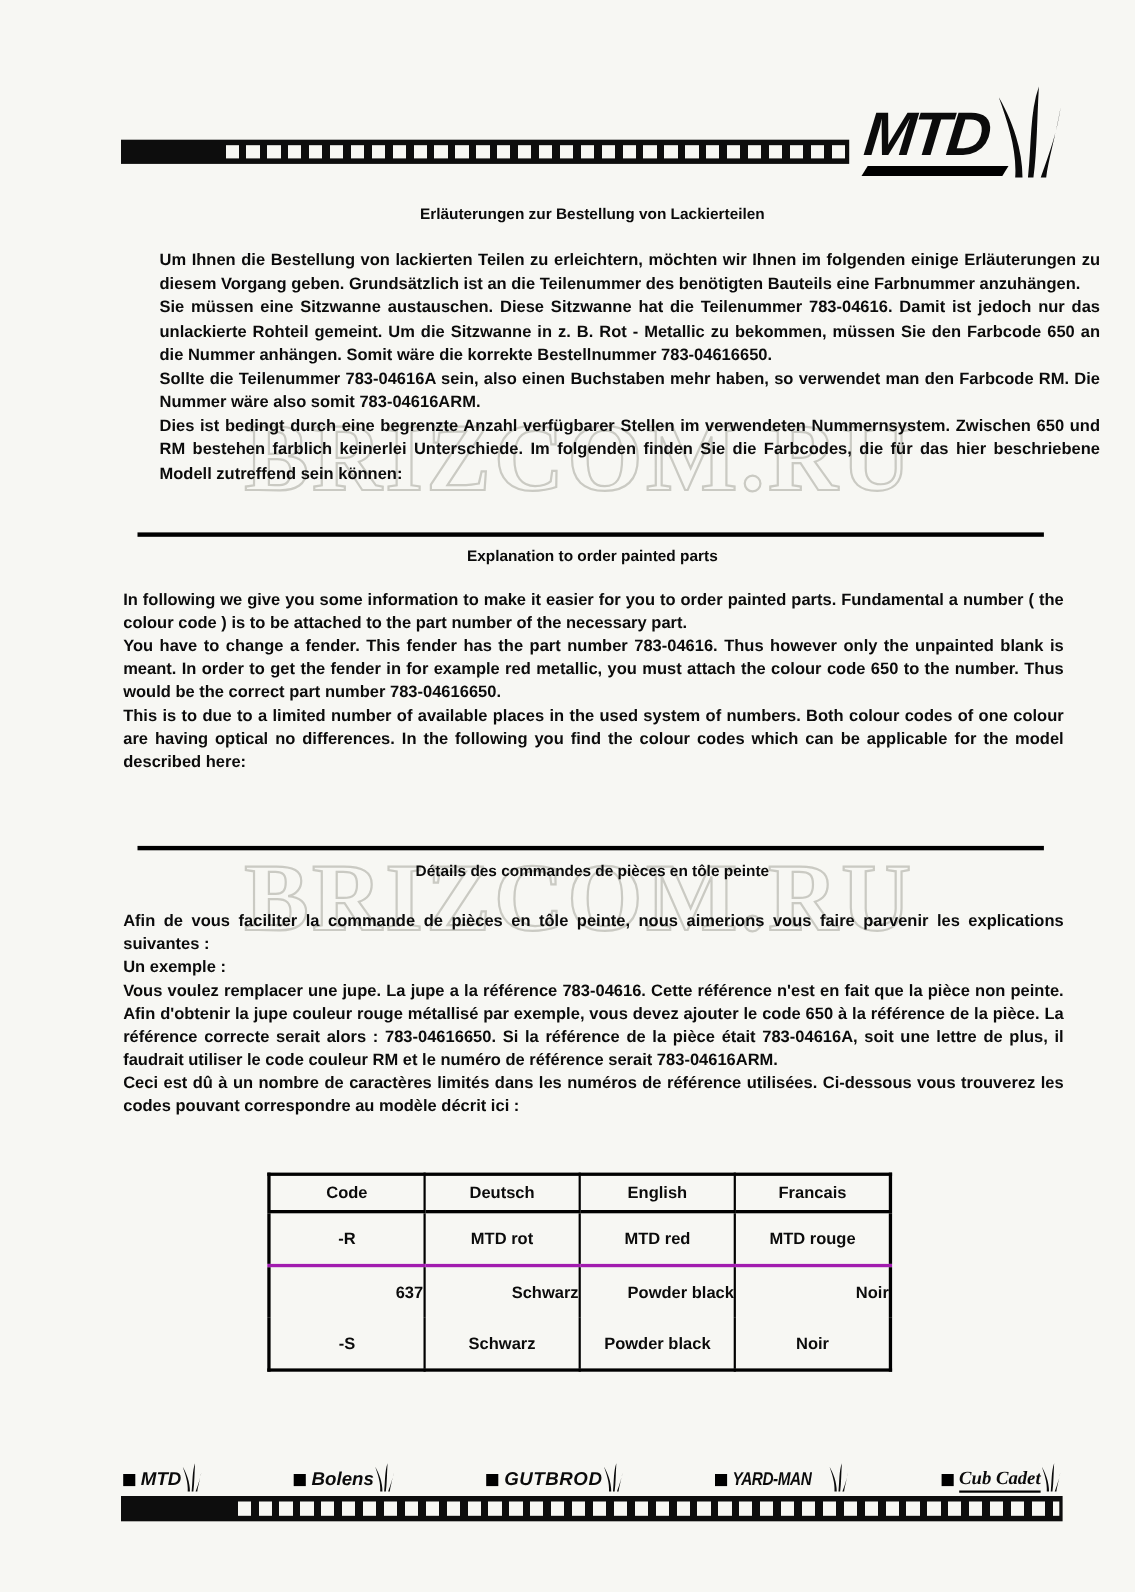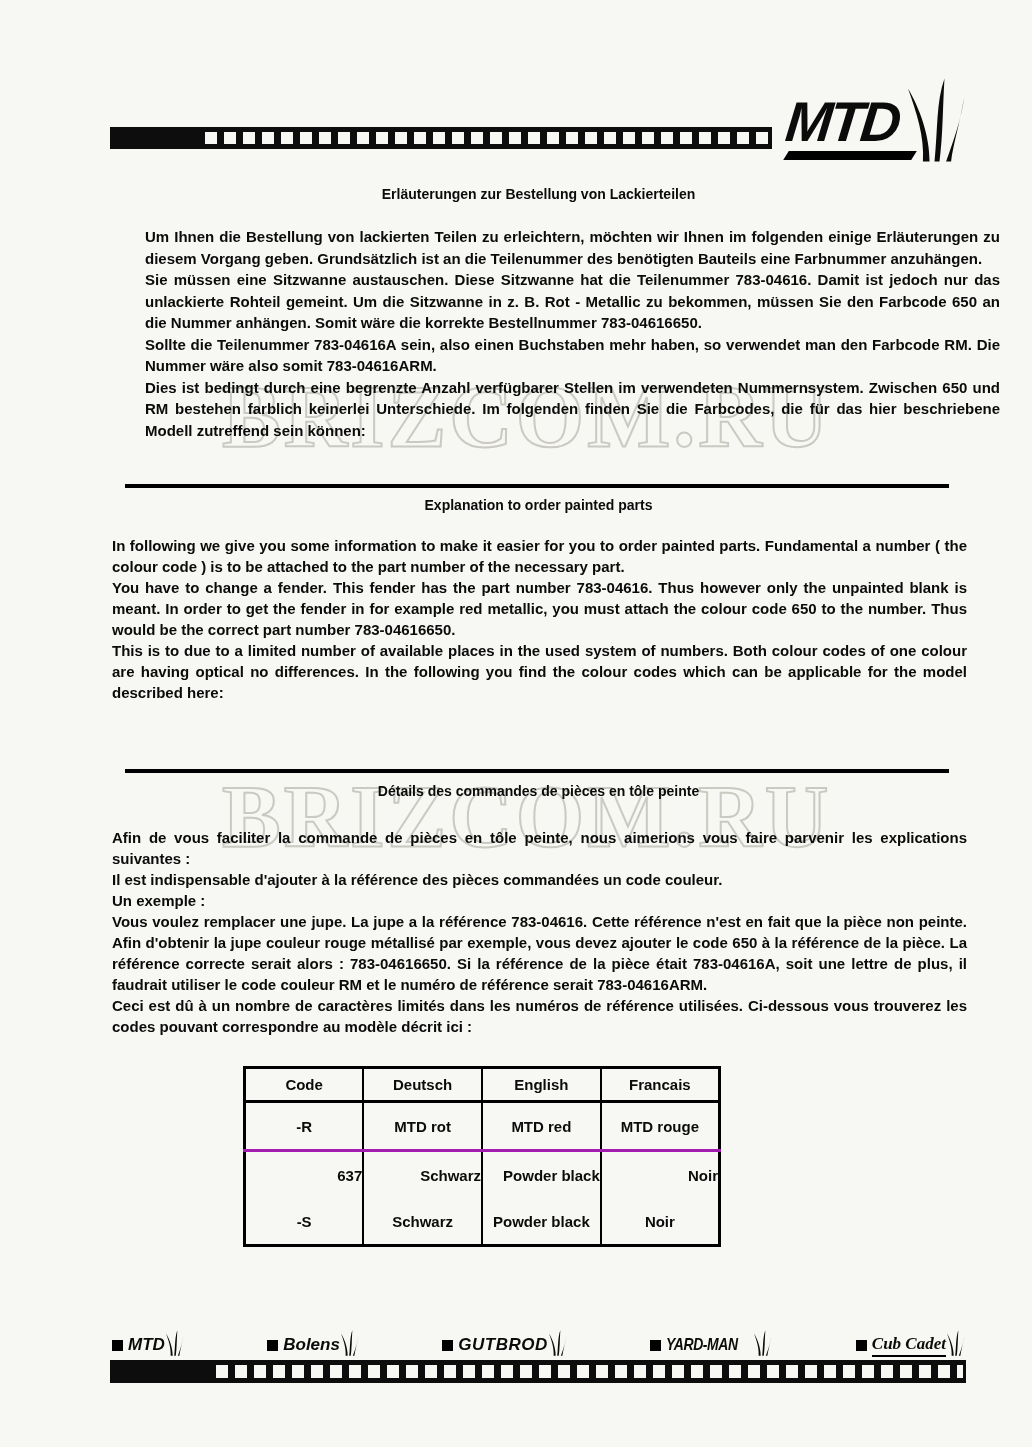--- a/index.html
+++ b/index.html
@@ -69,21 +69,21 @@
     font-size: 15px; font-weight: bold; line-height: 21.5px;
     text-align: justify;
   }
   .textblock p { margin: 0; }
   .tb-de { top: 226px; margin-left: 33px; }
   .tb-en { top: 535px; line-height: 21px; }
   .tb-fr { top: 827px; line-height: 21px; }
 
   
   .codes-table {
-    position: absolute; top: 1066px; left: 243px; width: 478px;
+    position: absolute; top: 1066px; left: 243px; width: 568px;
     border-collapse: collapse; table-layout: fixed;
     text-align: center; font-weight: bold; font-size: 15px;
     border: 3px solid #000;
   }
   .codes-table th, .codes-table td {
     border-left: 2px solid #000; border-right: 2px solid #000;
     padding: 0;
   }
   .codes-table thead th { border-bottom: 3px solid #000; height: 31px; }
   .codes-table tbody td { height: 46px; }
@@ -142,21 +142,20 @@
       <p>In following we give you some information to make it easier for you to order painted parts. Fundamental a number ( the colour code ) is to be attached to the part number of the necessary part.</p>
       <p>You  have to change a fender. This fender has the part number 783-04616.  Thus however only the unpainted blank is meant. In order to get the fender in for example red metallic, you must attach the colour code 650 to the number. Thus would be the correct part number 783-04616650.</p>
       <p>This is to due to a limited number of available places in the used system of numbers. Both colour codes of one colour are having optical no differences. In the following you find the colour codes which can be applicable for the model described here:</p>
     </div>
 
     <div class="divider div2"></div>
 
     <div class="heading h-fr">Détails des commandes de pièces en tôle peinte</div>
     <div class="textblock tb-fr">
       <p>Afin de vous faciliter la commande de pièces en tôle peinte, nous aimerions vous faire  parvenir les explications suivantes :</p>
-      <p>Il est indispensable d'ajouter à la référence des pièces commandées un code couleur.</p>
       <p>Un exemple :</p>
       <p>Vous voulez remplacer une jupe. La jupe a la référence 783-04616. Cette référence n'est en fait que la pièce non peinte. Afin d'obtenir la jupe couleur rouge métallisé par exemple, vous devez ajouter le code 650 à la référence de la pièce. La référence correcte serait alors : 783-04616650. Si la référence de la pièce était 783-04616A, soit une lettre de plus, il faudrait utiliser le code couleur RM et le numéro de référence serait 783-04616ARM.</p>
       <p>Ceci est dû à un nombre de caractères limités dans les numéros de référence utilisées. Ci-dessous vous trouverez les codes pouvant correspondre au modèle décrit ici :</p>
     </div>
 
     <table class="codes-table">
       <thead>
         <tr>
           <th>Code</th>
           <th>Deutsch</th>

